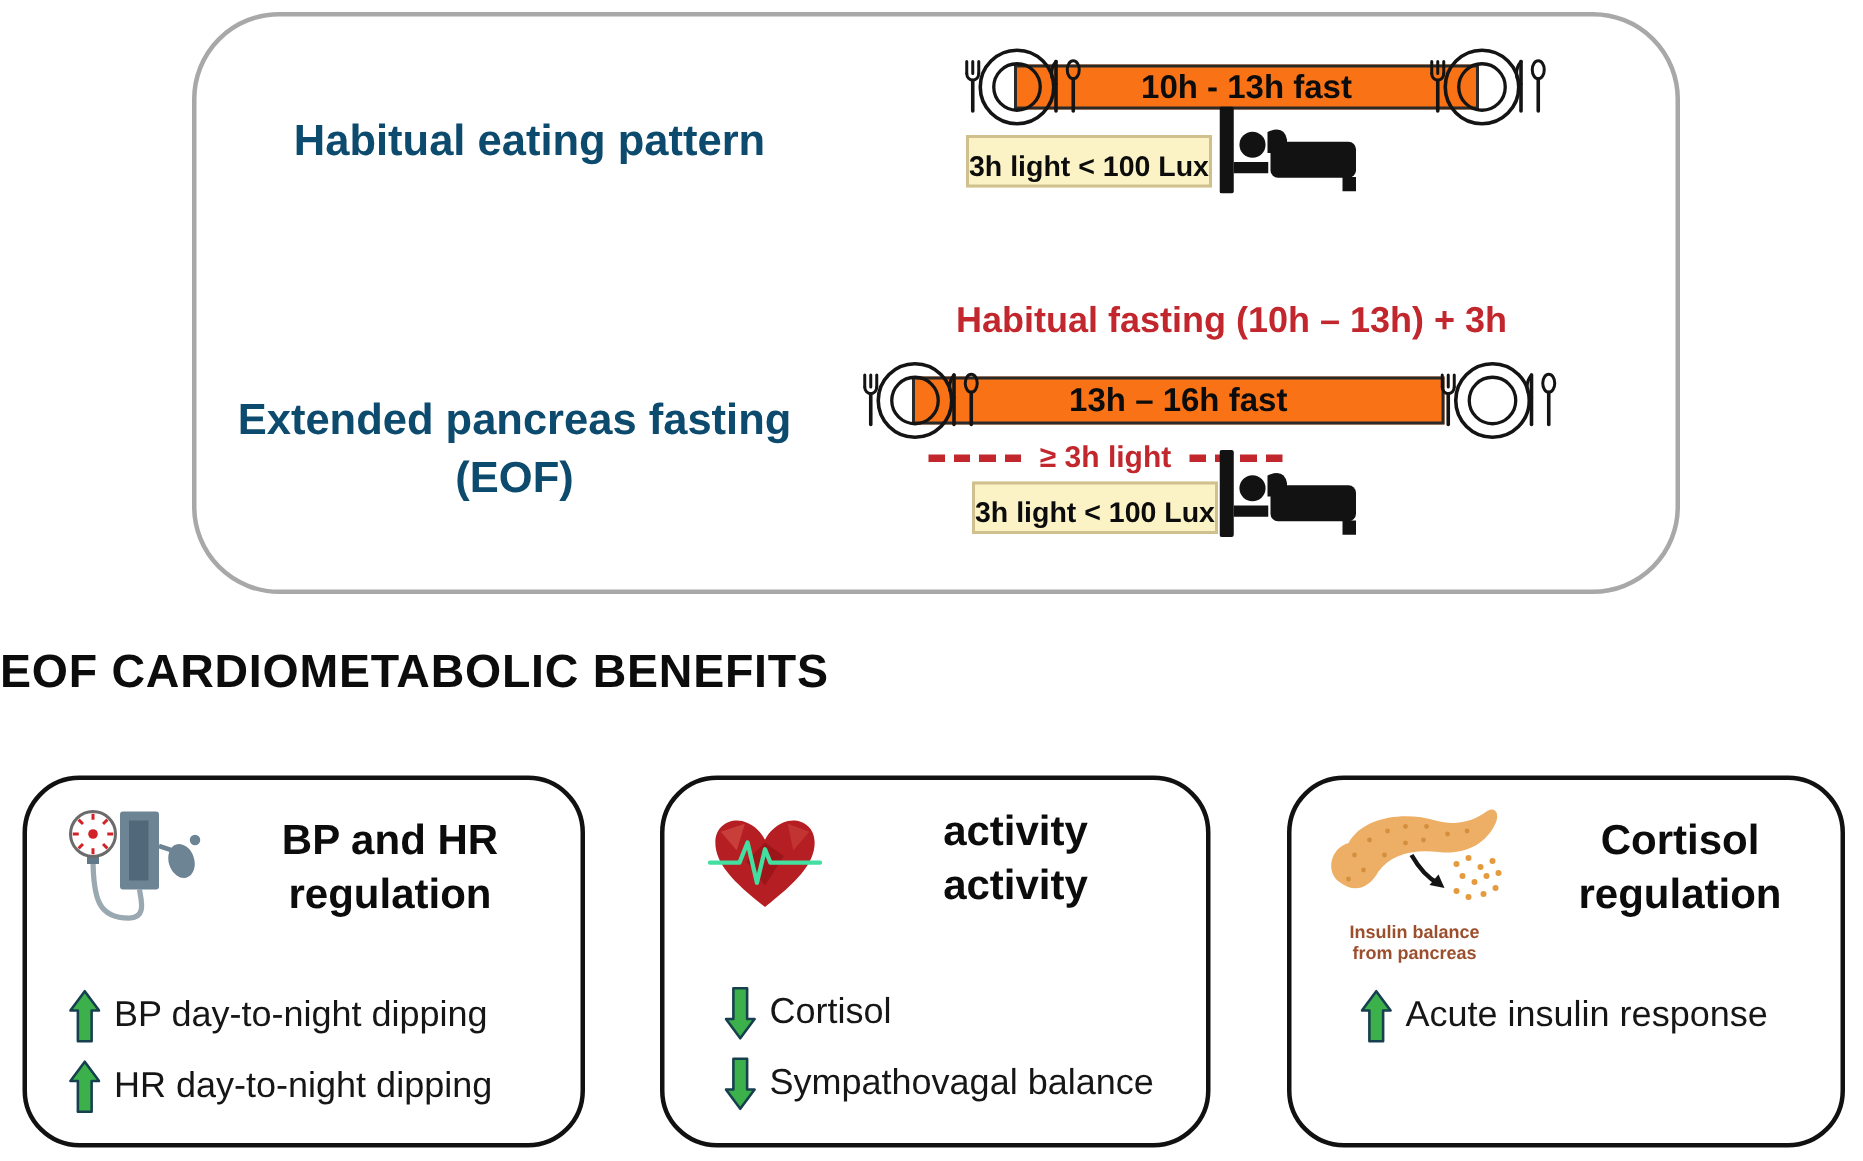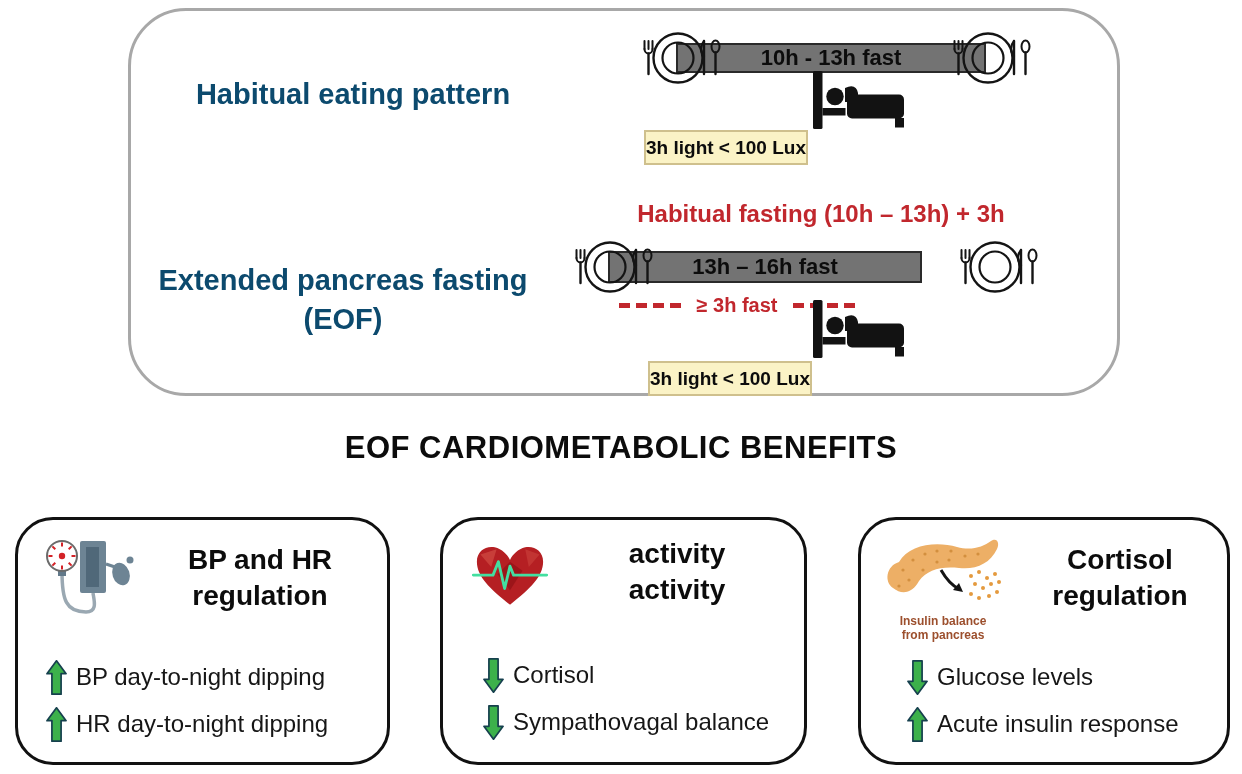--- a/index.html
+++ b/index.html
@@ -9,53 +9,53 @@
 
   
   .top-panel{position:absolute;left:128px;top:8px;width:986px;height:382px;
     border:3px solid #a8a8a8;border-radius:58px;background:#fff;}
 
   .row-label{position:absolute;font-weight:800;font-size:29px;line-height:39px;
     text-align:center;color:#0c4a6e;}
   .label-habitual{left:22px;top:64px;width:400px;}
   .label-eof{left:2px;top:250px;width:420px;}
 
-  .fast-bar{position:absolute;background:#737373;border:2px solid #2a2a2a;
+  .fast-bar{position:absolute;background:#f97316;border:2px solid #2a2a2a;
     display:flex;align-items:center;justify-content:center;z-index:1;box-sizing:border-box;}
   .bar1{left:545px;top:32px;width:310px;height:30px;}
-  .bar2{left:477px;top:240px;width:314px;height:32px;}
+  .bar2{left:477px;top:240px;width:355px;height:32px;}
   .fast-bar span{font-weight:700;font-size:22px;color:#0c0c0c;}
 
   .place-setting{position:absolute;z-index:2;}
   .ps-1L{left:507px;top:17px;}
   .ps-1R{left:817px;top:17px;}
   .ps-2L{left:439px;top:226px;}
   .ps-2R{left:824px;top:226px;}
 
   .light-box{position:absolute;box-sizing:border-box;background:#fbf3c6;border:2px solid #cfc08d;
-    display:flex;align-items:center;justify-content:center;z-index:1;margin-top:40px;}
+    display:flex;align-items:flex-end;justify-content:center;z-index:1;}
   .light-1{left:513px;top:79px;width:164px;height:35px;}
   .light-2{left:517px;top:310px;width:164px;height:35px;}
   .light-box span{font-weight:700;font-size:19px;color:#0c0c0c;}
 
   .bed-icon{position:absolute;z-index:2;}
   .bed-1{left:682px;top:60px;}
   .bed-2{left:682px;top:289px;}
 
   .red-annotation{position:absolute;left:500px;top:189px;width:380px;text-align:center;
     color:#c1272d;font-weight:700;font-size:24px;}
 
   .dashed-row{position:absolute;left:488px;top:284px;width:236px;height:20px;
     display:flex;align-items:center;justify-content:space-between;z-index:2;}
   .dash{width:62px;height:5px;
     background:repeating-linear-gradient(90deg,#c1272d 0 11px,transparent 11px 17px);}
   .dash-text{color:#c1272d;font-weight:700;font-size:20px;padding:0 4px;}
 
   
-  .section-title{position:absolute;left:0;top:430px;width:1242px;text-align:center;
+  .section-title{position:absolute;left:0;top:430px;width:1242px;text-align:left;
     font-weight:800;font-size:31px;letter-spacing:.5px;color:#0c0c0c;}
 
   
   .card{position:absolute;top:517px;height:248px;background:#fff;border:3.5px solid #111;
     border-radius:38px;box-sizing:border-box;}
   .card-1{left:15px;width:375px;}
   .card-2{left:440px;width:367px;}
   .card-3{left:858px;width:372px;}
 
   .card-title{position:absolute;font-weight:800;font-size:28px;line-height:36px;
@@ -168,21 +168,21 @@
         <circle cx="40" cy="30" r="15.5" stroke-width="2.2"></circle>
         <path d="M66,13 c-4,5 -4,11 0,15" stroke-width="2.2"></path>
         <path d="M66,13 v33" stroke-width="2.4"></path>
         <ellipse cx="77.5" cy="18.5" rx="4" ry="6" stroke-width="2"></ellipse>
         <path d="M77.5,24.5 v21.5" stroke-width="2.4"></path>
       </g>
     </svg>
 
     <div class="dashed-row">
       <span class="dash"></span>
-      <span class="dash-text">≥ 3h fast</span>
+      <span class="dash-text">≥ 3h light</span>
       <span class="dash"></span>
     </div>
 
     <div class="light-box light-2">
       <span>3h light &lt; 100 Lux</span>
     </div>
 
     <svg class="bed-icon bed-2" width="98" height="58" viewBox="0 0 98 58">
       <g fill="#121212">
         <rect x="0" y="0" width="9.5" height="58" rx="1.5"></rect>
@@ -306,26 +306,20 @@
       <div>Insulin balance</div>
       <div>from pancreas</div>
     </div>
     <div class="card-title title-3">
       <div>Cortisol</div>
       <div>regulation</div>
     </div>
     <div class="benefit-items items-3">
       <div class="benefit-item">
         <svg width="21" height="37" viewBox="0 0 22 38">
-          <polygon points="11,36.5 21,23 15.8,23 15.8,1.5 6.2,1.5 6.2,23 1,23" fill="#3cb14b" stroke="#16404e" stroke-width="1.8" stroke-linejoin="round"></polygon>
-        </svg>
-        <span class="benefit-text">Glucose levels</span>
-      </div>
-      <div class="benefit-item">
-        <svg width="21" height="37" viewBox="0 0 22 38">
           <polygon points="11,1.5 21,15 15.8,15 15.8,36.5 6.2,36.5 6.2,15 1,15" fill="#3cb14b" stroke="#16404e" stroke-width="1.8" stroke-linejoin="round"></polygon>
         </svg>
         <span class="benefit-text">Acute insulin response</span>
       </div>
     </div>
   </div>
 
 </div>
 
 </body></html>

